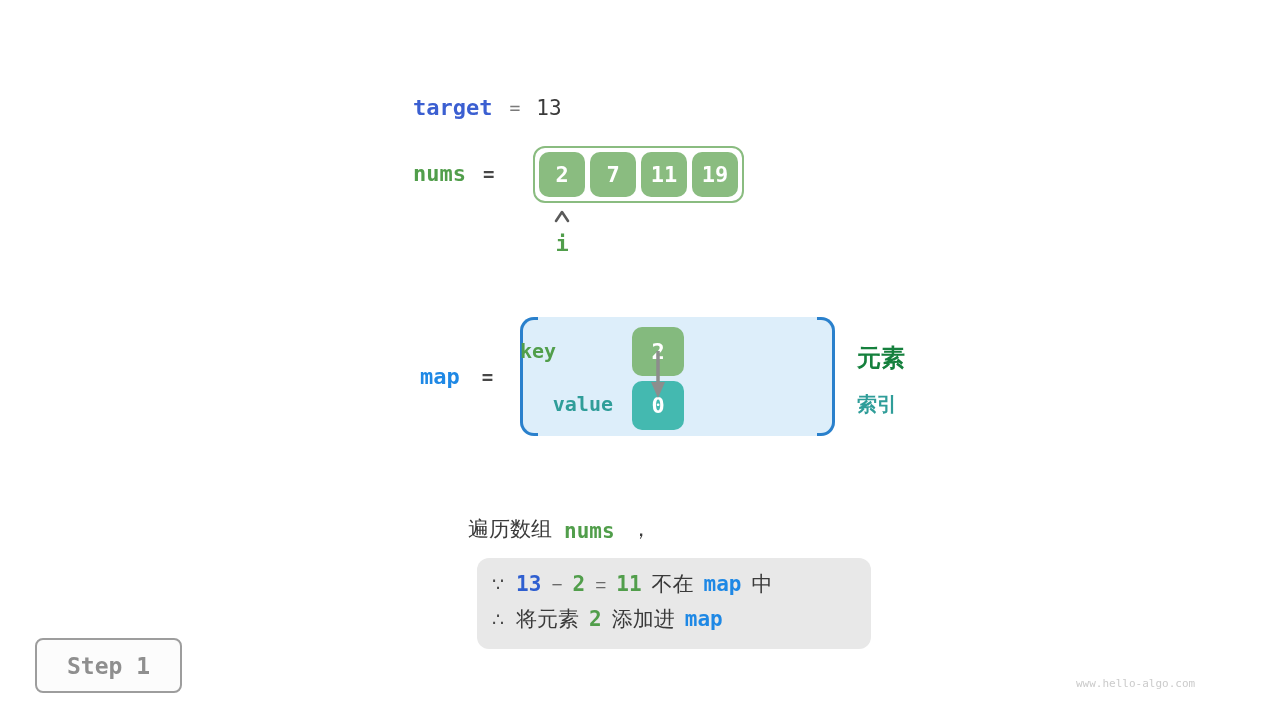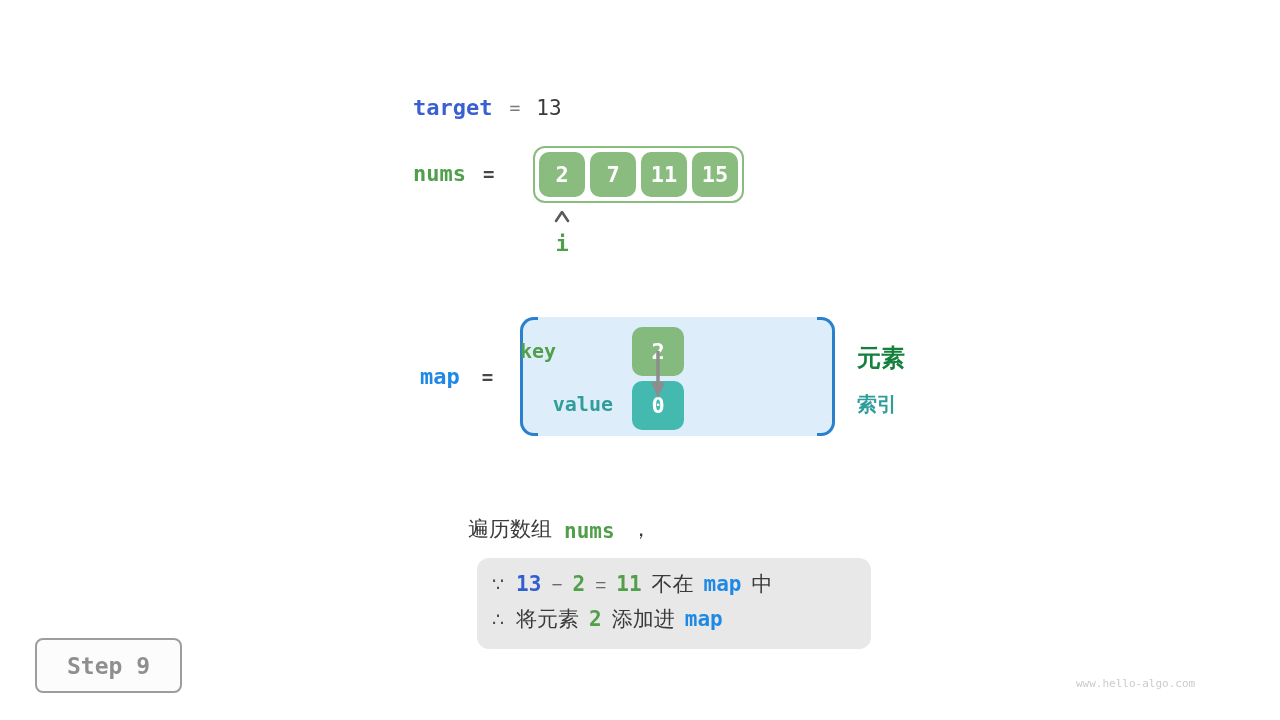--- a/index.html
+++ b/index.html
@@ -129,21 +129,21 @@
   </div>
 
   <div class="nums-label">
     <span class="nums-name mono">nums</span>
     <span class="nums-eq mono">=</span>
   </div>
   <div class="nums-array mono">
     <div class="nums-cell">2</div>
     <div class="nums-cell">7</div>
     <div class="nums-cell">11</div>
-    <div class="nums-cell">15</div>
+    <div class="nums-cell">19</div>
   </div>
 
   <svg class="pointer-caret" viewBox="0 0 16 14">
     <polyline points="2,12 8,3 14,12" stroke="#5a5a5a" stroke-width="2.6" fill="none" stroke-linecap="round" stroke-linejoin="round"></polyline>
   </svg>
   <div class="pointer-label mono">i</div>
 
   <div class="map-label">
     <span class="map-name mono">map</span>
     <span class="map-eq mono">=</span>
@@ -182,17 +182,17 @@
     </div>
     <div class="reason-line">
       <span class="sym">∴</span>
       <span>将元素</span>
       <span class="green gap">2</span>
       <span class="gap">添加进</span>
       <span class="mapblue gap">map</span>
     </div>
   </div>
 
-  <div class="step-badge mono">Step 9</div>
+  <div class="step-badge mono">Step 1</div>
 
   <div class="watermark mono">www.hello-algo.com</div>
 
 </div>
 
 </body></html>

